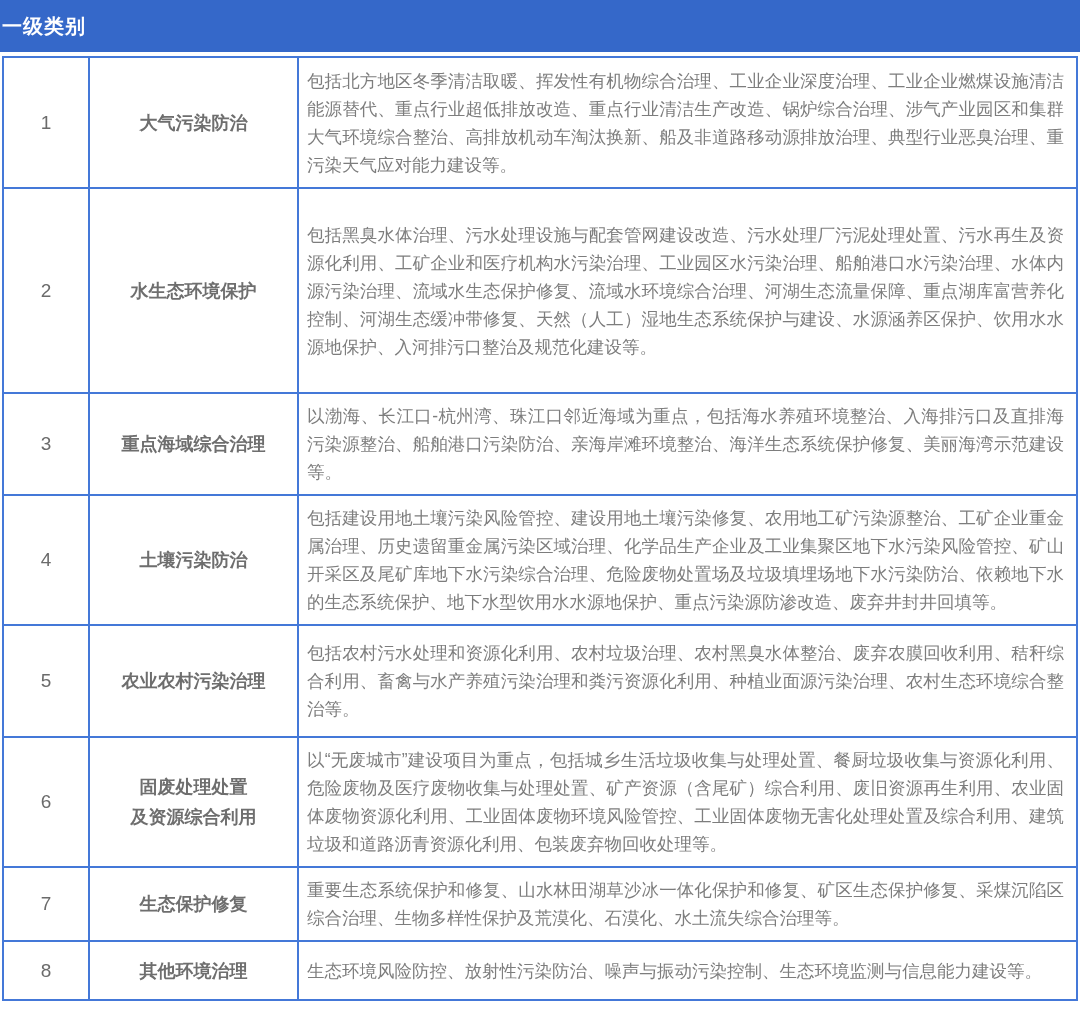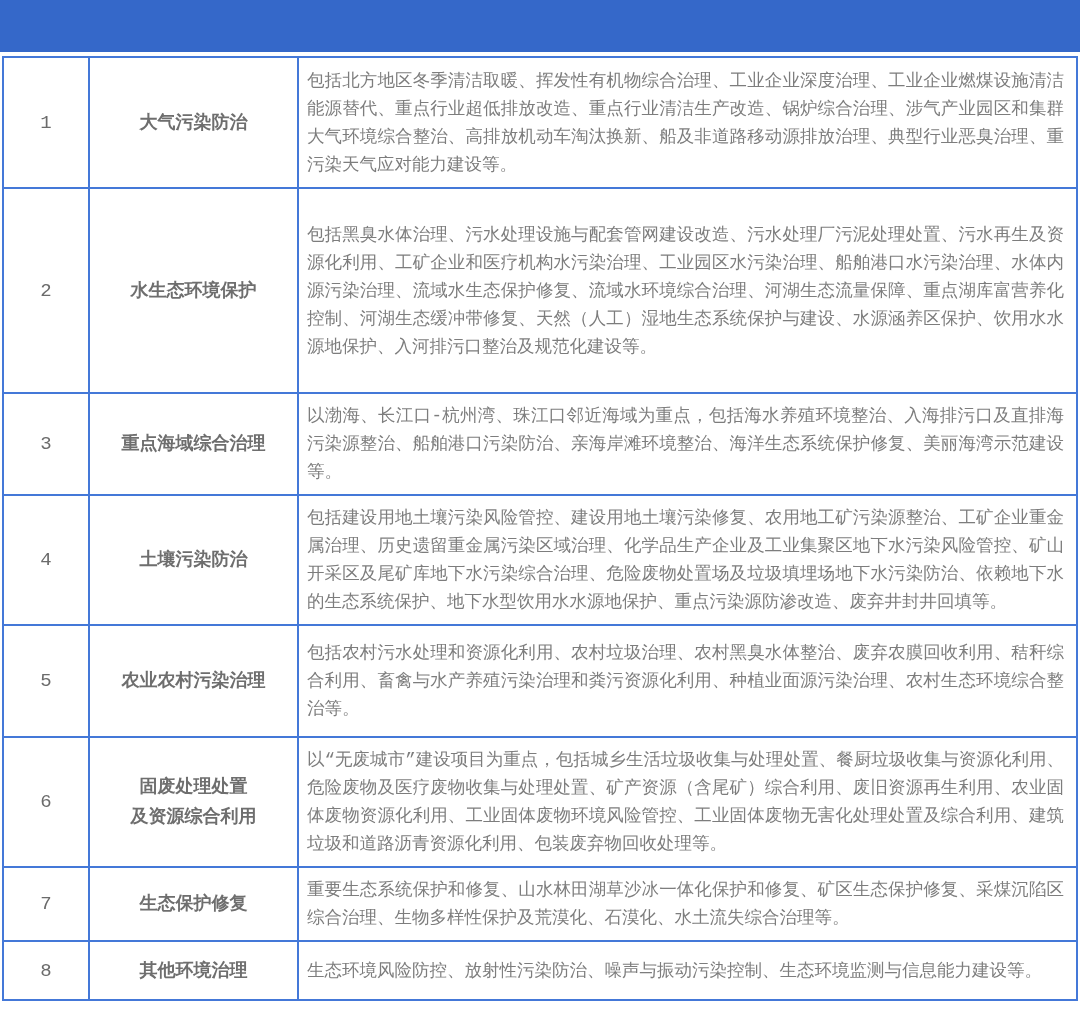--- a/index.html
+++ b/index.html
@@ -26,21 +26,20 @@
   }
   
   table{
     width:1076px;margin:4px 2px 0 2px;
     border-collapse:collapse;table-layout:fixed;
     background:#ffffff;
   }
   td{
     border:2px solid var(--borderBlue);
     vertical-align:middle;
-    font-family:Liberation Mono, monospace;
   }
   col.c-no{width:86px;}
   col.c-cat{width:209px;}
   .col-no{
     text-align:center;color:var(--numText);
     font-size:19px;
   }
   .col-cat{
     text-align:center;color:var(--catText);
     font-size:18px;font-weight:bold;
@@ -59,20 +58,21 @@
   tr:nth-child(4) td{height:128px;}
   tr:nth-child(5) td{height:112px;}
   tr:nth-child(6) td{height:129px;}
   tr:nth-child(7) td{height:63px;}
   tr:nth-child(8) td{height:59px;}
 </style>
 </head>
 <body>
 
 <div class="hdr">
+  <div>一级类别</div>
 </div>
 
 <table>
   <colgroup>
       <col class="c-no">
       <col class="c-cat">
       <col>
     </colgroup>
   <tbody id="rows">
       <tr>

